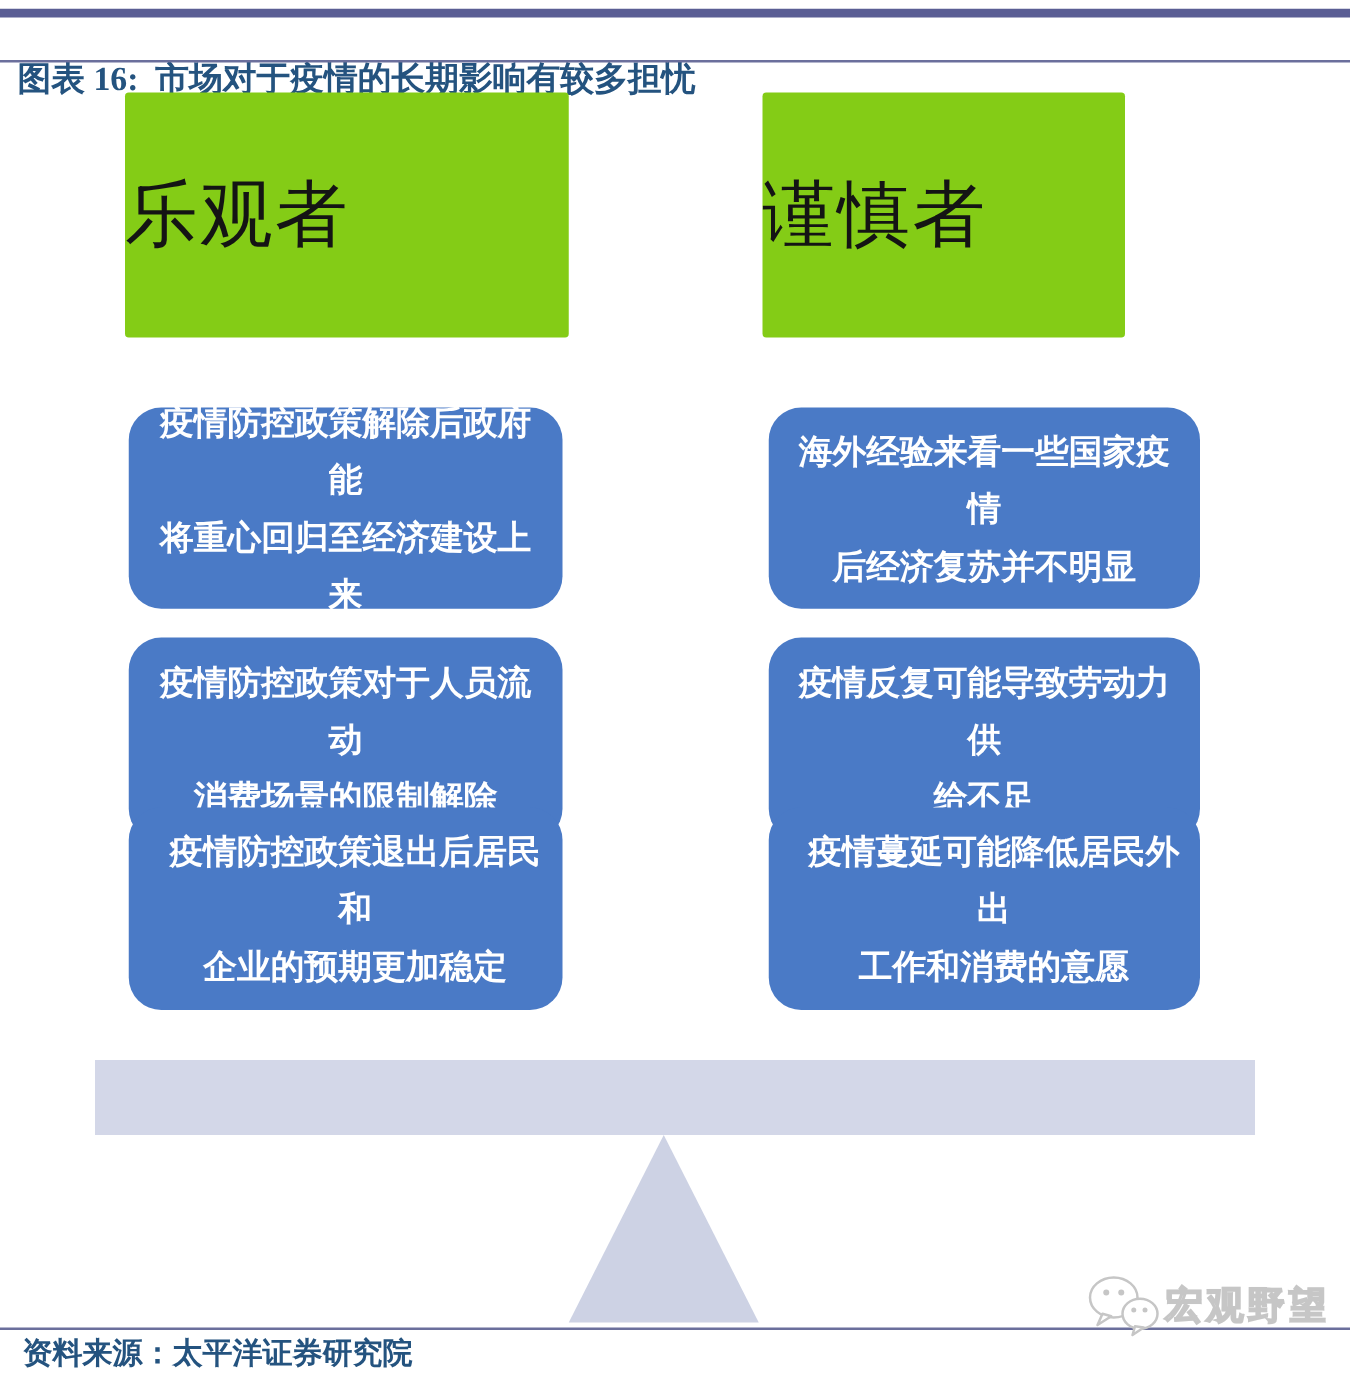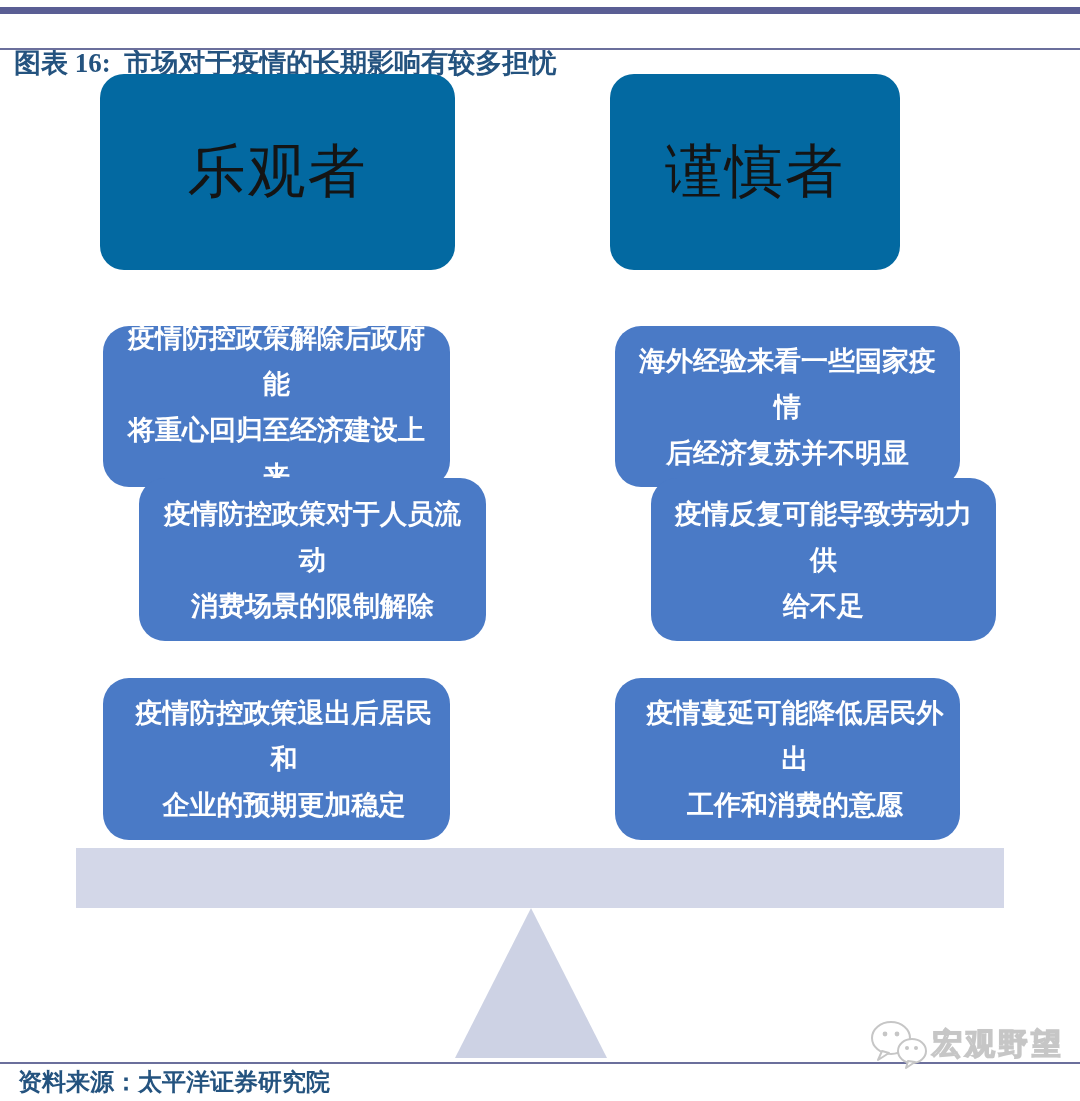--- a/index.html
+++ b/index.html
@@ -14,39 +14,39 @@
   .fig-title {
     position:absolute; left:14px; top:15px; width:1050px;
     font-family:"Liberation Serif", serif; font-weight:700;
     font-size:27px; line-height:32px; color:#24537f; white-space:pre;margin-top:32px;
   }
   .title-rule {
     position:absolute; left:0; top:48px; width:1080px; height:2px;
     background:#6b6f9c;
   }
   .header-box {
-    position:absolute; top:74px; height:196px; background:#0369a1;
-    border-radius:24px; display:flex; align-items:center; justify-content:center;
+    position:absolute; top:74px; height:196px; background:#84cc16;
+    border-radius:3px; display:flex; align-items:center; justify-content:flex-start;
   }
   .header-box.left  { left:100px; width:355px; }
   .header-box.right { left:610px; width:290px; }
   .header-label {
     color:#141414; font-size:58px; letter-spacing:2px;
     font-family:"Liberation Sans", sans-serif;
   }
   .item-box {
     position:absolute; background:#4a7ac6; border-radius:26px;
     display:flex; align-items:center; justify-content:center;
     padding:0 16px; box-sizing:border-box;
   }
   .item-box.l { left:103px; width:347px; }
   .item-box.r { left:615px; width:345px; }
   .row1 { top:326px; height:161px; }
-  .row2 { top:478px; height:163px;margin-left:36px; }
-  .row3 { top:678px; height:162px;padding-left:31px; }
+  .row2 { top:510px; height:163px; }
+  .row3 { top:646px; height:162px;padding-left:31px; }
   .item-text {
     color:#ffffff; font-size:27px; font-weight:700; line-height:46px;
     text-align:center; white-space:pre-line;
   }
   .beam {
     position:absolute; left:76px; top:848px; width:928px; height:60px;
     background:#d3d7e8;
   }
   .fulcrum {
     position:absolute; left:455px; top:908px; width:0; height:0;

